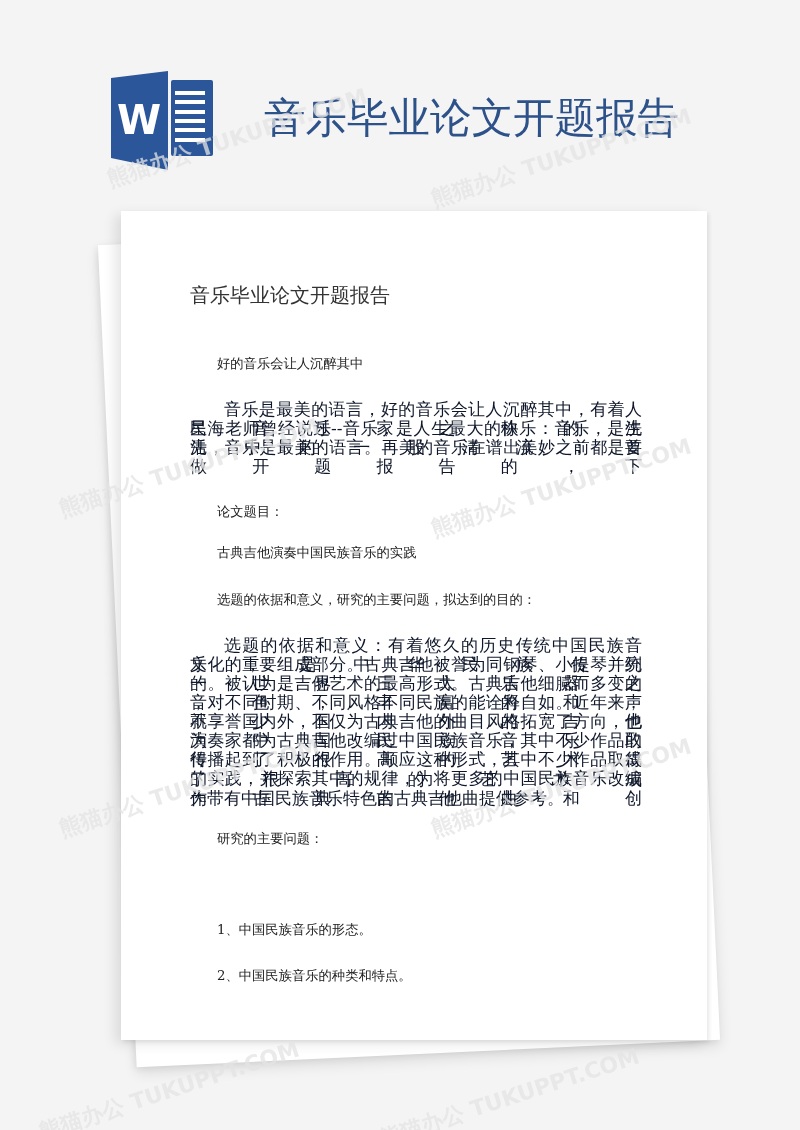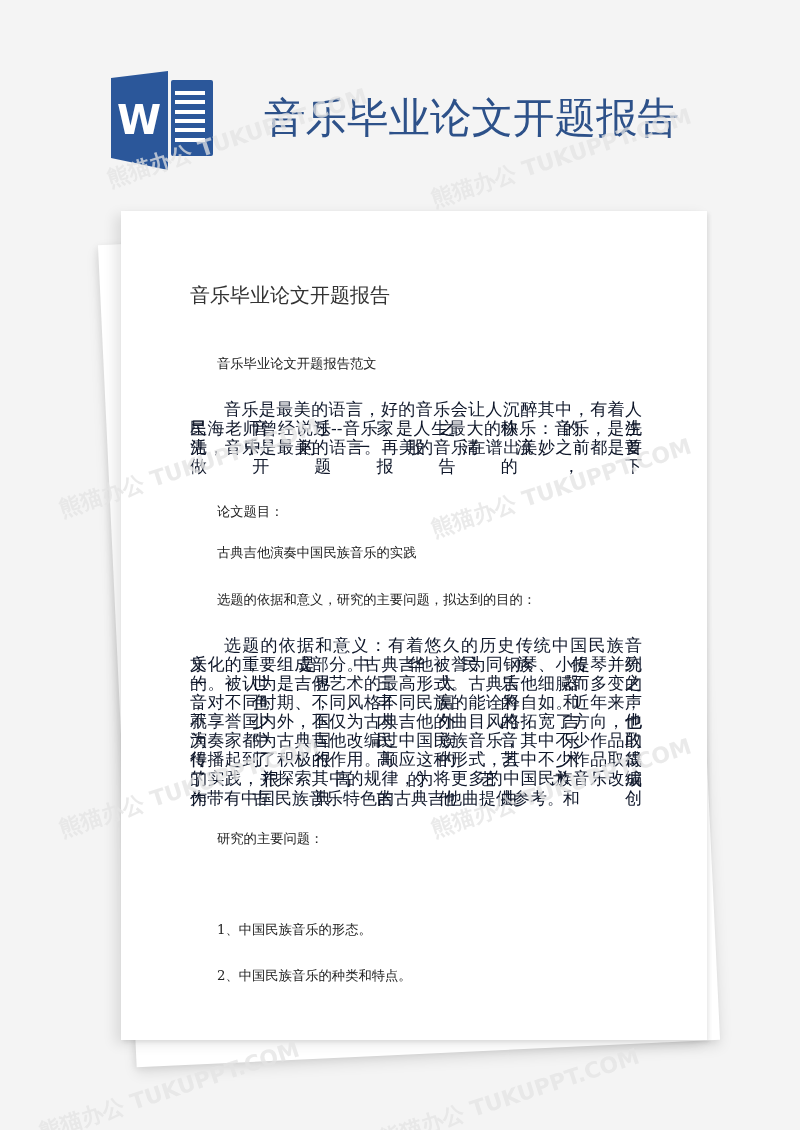--- a/index.html
+++ b/index.html
@@ -74,21 +74,21 @@
     <text x="34" y="68" text-anchor="middle" font-family="DejaVu Sans, sans-serif" font-size="40" font-weight="bold" fill="#ffffff">W</text>
   </svg>
 </div>
 <div class="big-title">音乐毕业论文开题报告</div>
 
 <div class="page-back"></div>
 
 <div class="page-main">
   <div class="doc-heading">音乐毕业论文开题报告</div>
 
-  <div class="line-item" style="top:143px">音乐毕业论文开题报告范文</div>
+  <div class="line-item" style="top:143px">好的音乐会让人沉醉其中</div>
 
   <div class="para" style="top:188.5px">
     <span class="ln full indent">音乐是最美的语言，好的音乐会让人沉醉其中，有着人民音乐家之称的洗</span>
     <span class="ln full">星海老师曾经说过--音乐，是人生最大的快乐：音乐，是生活中的一股清流：首</span>
     <span class="ln full">先，音乐是最美的语言。再美的音乐在谱出美妙之前都是要做开题报告的，下</span>
   </div>
 
   <div class="line-item" style="top:290.5px">论文题目：</div>
   <div class="line-item" style="top:331.5px">古典吉他演奏中国民族音乐的实践</div>
   <div class="line-item" style="top:378.5px">选题的依据和意义，研究的主要问题，拟达到的目的：</div>

